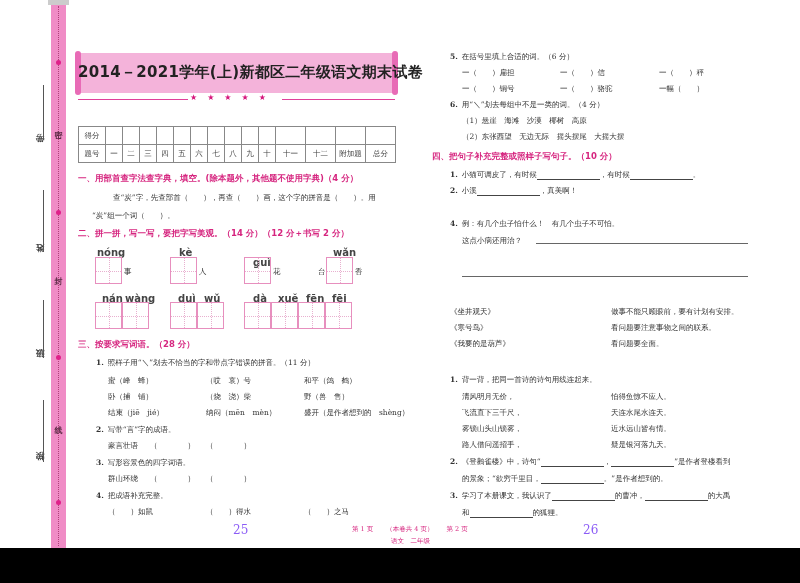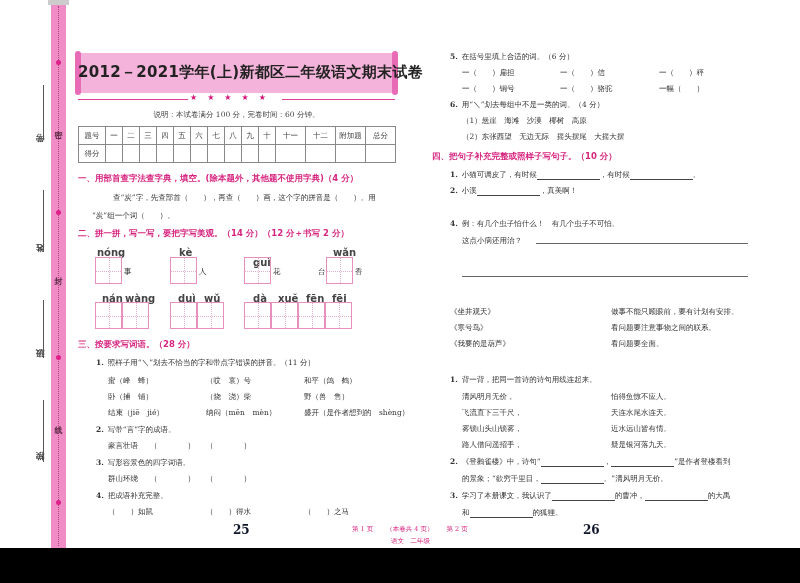--- a/index.html
+++ b/index.html
@@ -27,21 +27,21 @@
   .sec { position: absolute; font-family: "DejaVu Sans", sans-serif; font-weight: bold; font-size: 8.5px; color: #d6257f; white-space: nowrap; }
   .txt { position: absolute; font-size: 7.5px; color: #333; white-space: nowrap; }
   .num { font-weight: bold; margin-right: 4px; }
   .py { position: absolute; font-family: "DejaVu Sans", sans-serif; font-size: 10px; color: #444; font-weight: bold; }
   .grid { position: absolute; height: 27px; display: flex; }
   .cell { width: 27px; height: 27px; border: 1px solid #e78fbe; position: relative; }
   .cell::before { content: ""; position: absolute; left: 50%; top: 0; bottom: 0; border-left: 1px dotted #e8b0cf; }
   .cell::after { content: ""; position: absolute; top: 50%; left: 0; right: 0; border-top: 1px dotted #e8b0cf; }
   .blank { display: inline-block; border-bottom: 1px solid #444; height: 9px; vertical-align: bottom; }
   .lineblank { position: absolute; border-bottom: 1px solid #666; height: 1px; }
-  .pagenum { position: absolute; font-size: 12px; font-weight: bold; color: #0f172a; }
+  .pagenum { position: absolute; font-size: 12px; font-weight: normal; color: #8b5cf6; }
   .footer { position: absolute; font-size: 6.5px; color: #d6257f; white-space: nowrap; }
 </style>
 </head>
 <body>
 
 <div class="paper">
 
   <div class="binding">
     <div class="cap"></div>
     <div class="dots"></div>
@@ -58,63 +58,62 @@
   <div class="side-label" style="top:260px">姓名</div>
   <div class="side-line" style="top:190px;height:62px"></div>
   <div class="side-label" style="top:365px">班级</div>
   <div class="side-line" style="top:300px;height:58px"></div>
   <div class="side-label" style="top:468px">学校</div>
   <div class="side-line" style="top:400px;height:62px"></div>
 
   <div class="title-banner">
     <div class="roll" style="left:-3px"></div>
     <div class="roll" style="right:-3px"></div>
-    <div class="txt">2012－2021学年(上)新都区二年级语文期末试卷</div>
+    <div class="txt">2014－2021学年(上)新都区二年级语文期末试卷</div>
   </div>
   <div class="divider" style="left:78px;width:110px"></div>
   <div class="stars">★★★★★</div>
   <div class="divider" style="left:282px;width:113px"></div>
-  <div class="note">说明：本试卷满分 100 分，完卷时间：60 分钟。</div>
 
   <table class="score">
     <tbody>
         <tr>
+      <td>得分</td>
+      <td></td>
+          <td></td>
+      <td></td>
+          <td></td>
+      <td></td>
+          <td></td>
+      <td></td>
+          <td></td>
+      <td></td>
+          <td></td>
+      <td></td>
+          <td></td>
+      <td></td>
+          <td></td>
+    </tr>
+    <tr>
       <td style="width:27px">题号</td>
       <td style="width:17px">一</td>
       <td style="width:17px">二</td>
       <td style="width:17px">三</td>
       <td style="width:17px">四</td>
       <td style="width:17px">五</td>
       <td style="width:17px">六</td>
       <td style="width:17px">七</td>
       <td style="width:17px">八</td>
       <td style="width:17px">九</td>
       <td style="width:17px">十</td>
       <td style="width:30px">十一</td>
       <td style="width:30px">十二</td>
       <td style="width:30px">附加题</td>
       <td style="width:30px">总分</td>
     </tr>
-    <tr>
-      <td>得分</td>
-      <td></td>
-          <td></td>
-      <td></td>
-          <td></td>
-      <td></td>
-          <td></td>
-      <td></td>
-          <td></td>
-      <td></td>
-          <td></td>
-      <td></td>
-          <td></td>
-      <td></td>
-          <td></td>
-    </tr>
   </tbody>
     </table>
 
   <div class="sec" style="left:78px;top:173px">一、用部首查字法查字典，填空。(除本题外，其他题不使用字典)（4 分）</div>
   <div class="txt" style="left:113px;top:193px">查“炭”字，先查部首（　　），再查（　　）画，这个字的拼音是（　　）。用</div>
   <div class="txt" style="left:92px;top:211px">“炭”组一个词（　　）。</div>
 
   <div class="sec" style="left:78px;top:228px">二、拼一拼，写一写，要把字写美观。（14 分）（12 分＋书写 2 分）</div>
   <div class="py" style="left:97px;top:247px">nóng</div>
   <div class="grid" style="left:95px;top:257px">
@@ -226,21 +225,21 @@
   <div class="txt" style="left:462px;top:392px">清风明月无价，</div>
   <div class="txt" style="left:462px;top:408px">飞流直下三千尺，</div>
   <div class="txt" style="left:462px;top:424px">雾锁山头山锁雾，</div>
   <div class="txt" style="left:462px;top:440px">路人借问遥招手，</div>
   <div class="txt" style="left:611px;top:392px">怕得鱼惊不应人。</div>
   <div class="txt" style="left:611px;top:408px">天连水尾水连天。</div>
   <div class="txt" style="left:611px;top:424px">近水远山皆有情。</div>
   <div class="txt" style="left:611px;top:440px">疑是银河落九天。</div>
 
   <div class="txt" style="left:450px;top:457px"><span class="num">2.</span><span>《登鹳雀楼》中，诗句“</span><span class="blank" style="width:63px"></span><span>，</span><span class="blank" style="width:63px"></span><span>”是作者登楼看到</span></div>
-  <div class="txt" style="left:462px;top:474px"><span>的景象；“欲穷千里目，</span><span class="blank" style="width:63px"></span><span>。”清风明月无价。</span></div>
+  <div class="txt" style="left:462px;top:474px"><span>的景象；“欲穷千里目，</span><span class="blank" style="width:63px"></span><span>。”是作者想到的。</span></div>
   <div class="txt" style="left:450px;top:491px"><span class="num">3.</span><span>学习了本册课文，我认识了</span><span class="blank" style="width:63px"></span><span>的曹冲，</span><span class="blank" style="width:63px"></span><span>的大禹</span></div>
   <div class="txt" style="left:462px;top:508px"><span>和</span><span class="blank" style="width:63px"></span><span>的狐狸。</span></div>
 
   <div class="pagenum" style="left:583px;top:523px">26</div>
 
   <div class="footer" style="left:352px;top:525px">第 1 页　　（本卷共 4 页）　　第 2 页</div>
   <div class="footer" style="left:391px;top:537px">语文　二年级</div>
 </div>
 
 </body></html>

